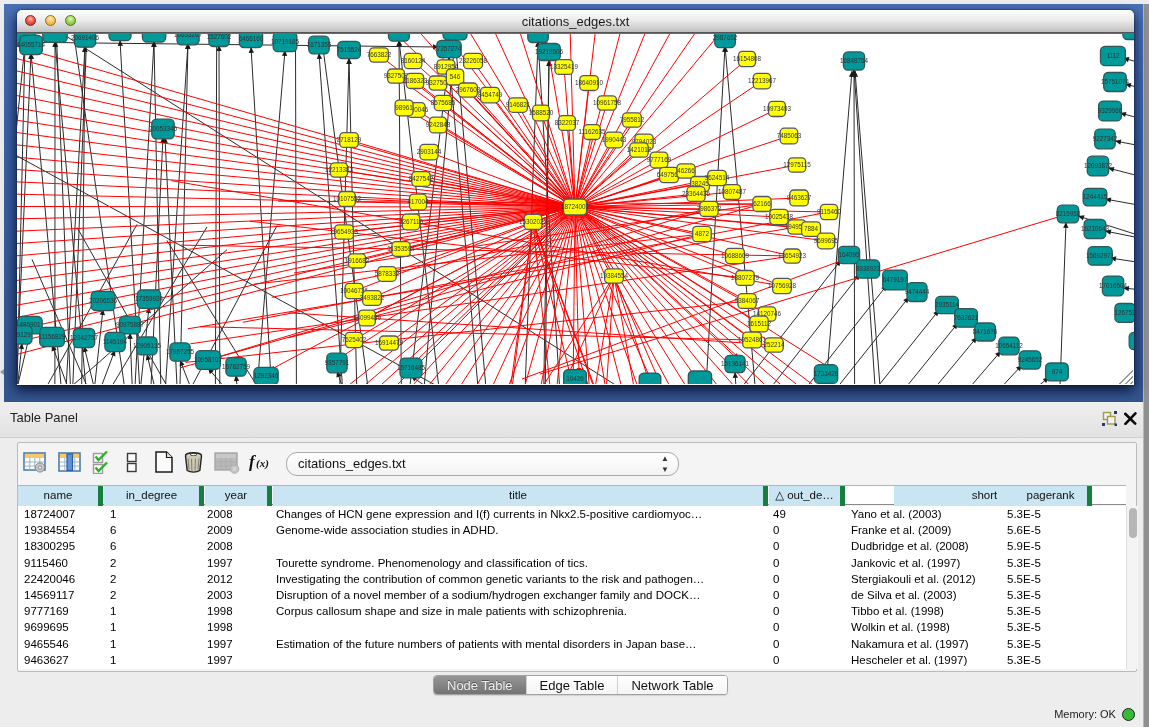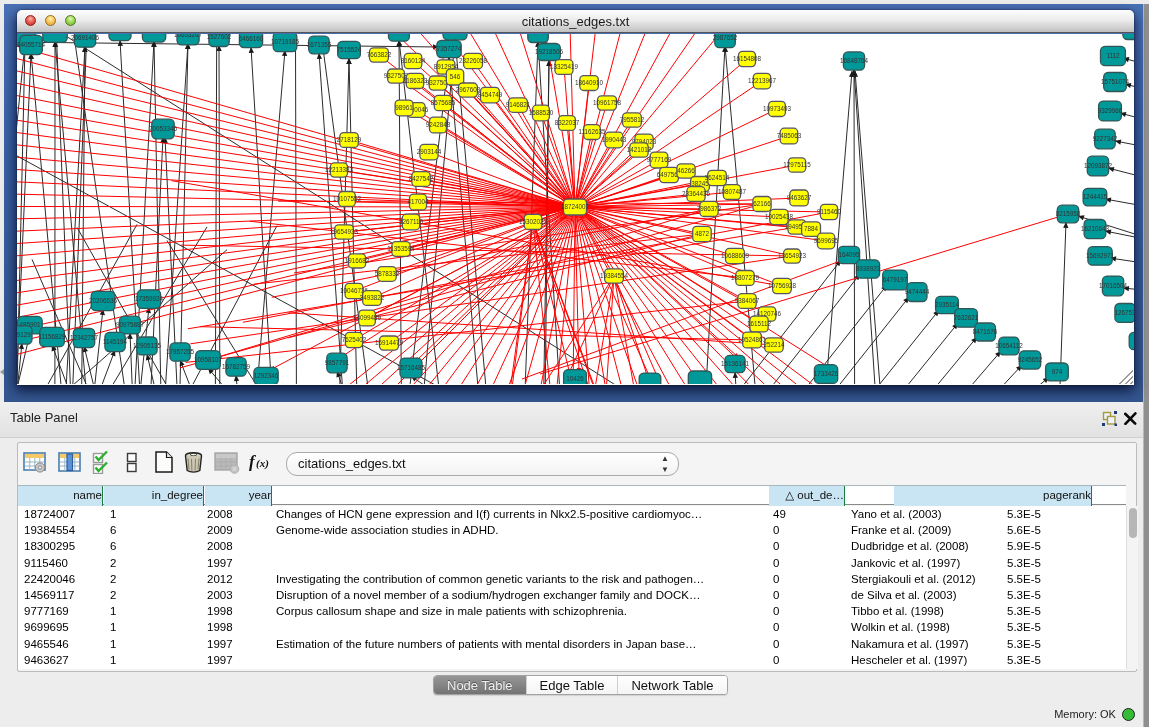--- a/index.html
+++ b/index.html
@@ -26,21 +26,21 @@
 #float{position:absolute;left:1102px;top:9px}
 #closex{position:absolute;left:1124px;top:10px}
 #inner{position:absolute;left:17px;top:40px;width:1120px;height:230px;background:#f4f4f4;border:1px solid #bbb;border-radius:2px}
 
 #toolbar{position:absolute;left:0;top:0;width:100%;height:44px}
 .ticon{position:absolute;top:7px}
 #combo{position:absolute;left:268px;top:9px;width:393px;height:24px;background:linear-gradient(180deg,#fff,#f3f3f3);border:1px solid #a9a9a9;border-radius:11px;font-size:13px;color:#111;line-height:22px;padding-left:11px}
 #combo .arr{position:absolute;right:9px;top:0px;font-size:8px;color:#333;line-height:11px;text-align:center}
 
 #thead{position:absolute;left:0;top:42px;width:1108px;height:20px;background:#fff;border-top:1px solid #aab6bd;border-bottom:1px solid #8a8a8a}
-.th{position:absolute;top:0;height:20px;background:#c9e4f2;border-right:1px solid #15803d;font-size:11.5px;color:#111;text-align:right;line-height:19px}
+.th{position:absolute;top:0;height:20px;background:#c9e4f2;border-right:5px solid #15803d;font-size:11.5px;color:#111;text-align:center;line-height:19px}
 #tbody{position:absolute;left:0;top:63px;width:1108px;height:163px;background:#fff;overflow:hidden;padding-top:1px}
 .tr{position:relative;height:16.2px;font-size:11.5px;color:#000;white-space:nowrap}
 .c{position:absolute;top:1px}
 .c0{left:6px}.c1{left:92px}.c2{left:189px}.c3{left:258px}.c4{left:755px}.c5{left:833px}.c6{left:989px}
 #vscroll{position:absolute;left:1108px;top:63px;width:12px;height:163px;background:#f4f4f4;border-left:1px solid #ddd}
 #vthumb{position:absolute;left:1.5px;top:2px;width:8px;height:30px;background:#b6b6b6;border-radius:4px}
 
 #segs{position:absolute;left:433px;top:273px;height:20px;font-size:13px;border:1px solid #a2a2a2;border-radius:4px;overflow:hidden;background:#fff;box-shadow:0 1px 1px rgba(0,0,0,.12)}
 .seg{float:left;height:20px;line-height:19px;padding:0 13px;background:linear-gradient(180deg,#fff,#f3f3f3);border-left:1px solid #cfcfcf;color:#111}
 .seg.first{border-left:none;background:linear-gradient(180deg,#979797,#6f6f6f);color:#f0f0f0;text-shadow:0 -1px 0 #555}
@@ -906,20 +906,21 @@
 <svg class="ticon" style="left:231px" width="28" height="24" viewBox="0 0 28 24">
             <text x="0" y="17" font-family="Liberation Serif,serif" font-style="italic" font-weight="bold" font-size="17" fill="#111">f</text>
             <text x="7" y="16.5" font-family="Liberation Serif,serif" font-style="italic" font-weight="bold" font-size="11" fill="#111">(x)</text>
           </svg>
        <div id="combo">citations_edges.txt<span class="arr">▲<br>▼</span></div>
      </div>
      <div id="thead">
        <div class="th" style="left:0;width:85px">name</div>
        <div class="th" style="left:86px;width:100px">in_degree</div>
        <div class="th" style="left:187px;width:67px">year</div>
+       <div class="th" style="left:255px;width:495px">title</div>
        <div class="th" style="left:751px;width:76px">△ out_de…</div>
        <div class="th" style="left:876px;width:186px">short</div>
        <div class="th" style="left:996px;width:78px">pagerank</div>
      </div>
      <div id="tbody">
 <div class="tr">
             <div class="c c0">18724007</div>
             <div class="c c1">1</div>
             <div class="c c2">2008</div>
             <div class="c c3">Changes of HCN gene expression and I(f) currents in Nkx2.5-positive cardiomyoc…</div>
@@ -941,20 +942,21 @@
             <div class="c c1">6</div>
             <div class="c c2">2008</div>
             <div class="c c4">0</div>
             <div class="c c5">Dudbridge et al. (2008)</div>
             <div class="c c6">5.9E-5</div>
           </div>
 <div class="tr">
             <div class="c c0">9115460</div>
             <div class="c c1">2</div>
             <div class="c c2">1997</div>
+            <div class="c c3">Tourette syndrome. Phenomenology and classification of tics.</div>
             <div class="c c4">0</div>
             <div class="c c5">Jankovic et al. (1997)</div>
             <div class="c c6">5.3E-5</div>
           </div>
 <div class="tr">
             <div class="c c0">22420046</div>
             <div class="c c1">2</div>
             <div class="c c2">2012</div>
             <div class="c c3">Investigating the contribution of common genetic variants to the risk and pathogen…</div>
             <div class="c c4">0</div>

